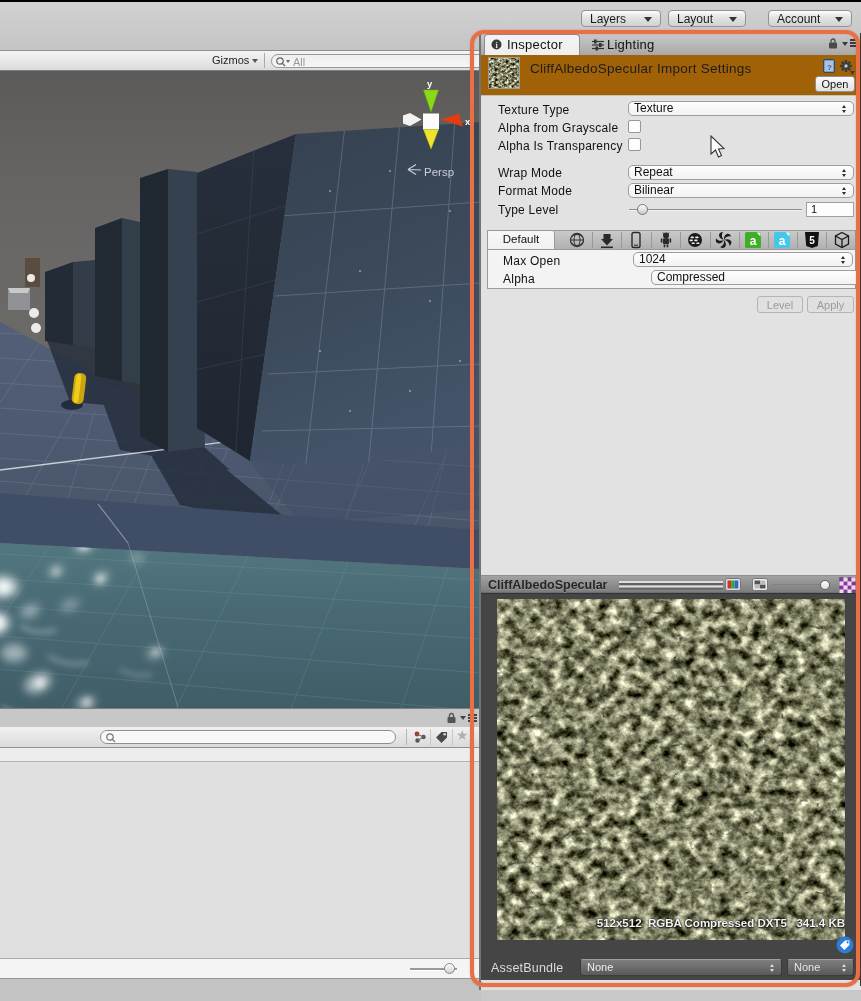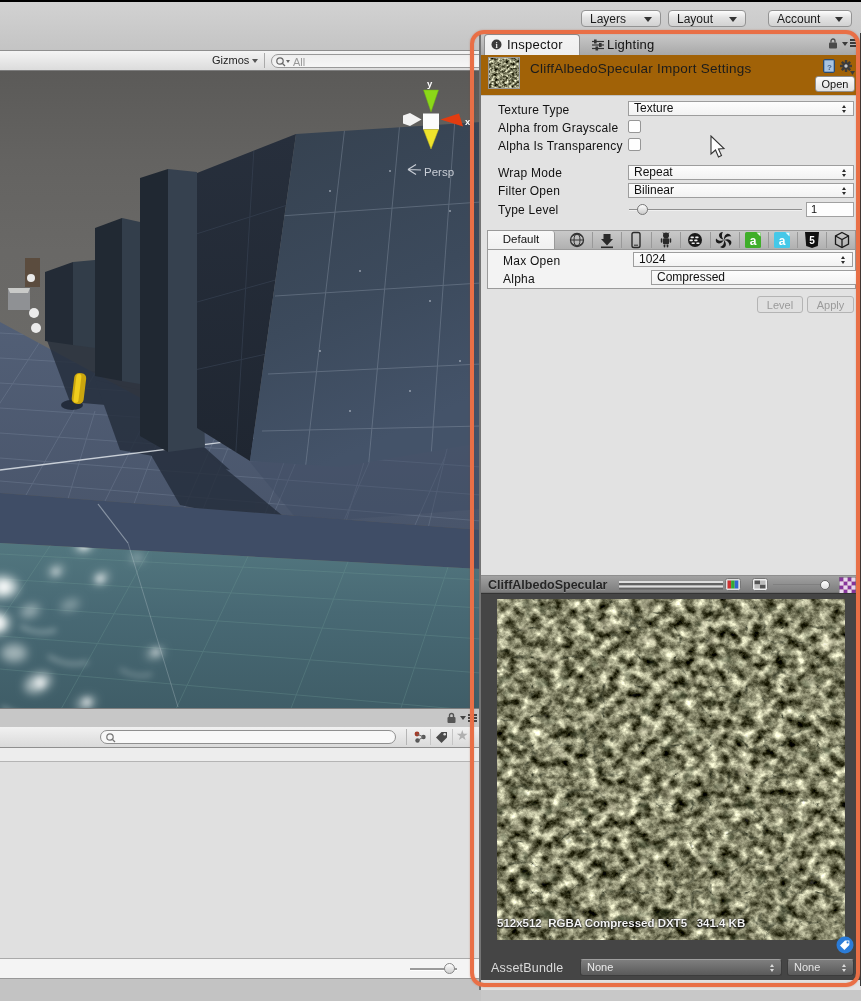--- a/index.html
+++ b/index.html
@@ -20,21 +20,21 @@
   #projbar{left:0;top:19px;width:481px;height:20px;background:linear-gradient(#f1f1f1,#dadada);border-bottom:1px solid #8f8f8f;}
   #projcrumb{left:0;top:40px;width:481px;height:13px;background:#ededed;border-bottom:1px solid #b4b4b4;}
   #projslider{left:0;top:250px;width:481px;height:19px;background:#f4f4f4;border-top:1px solid #aaa;}
   #projfoot{left:0;top:270px;width:481px;height:23px;background:#c3c3c3;border-top:1px solid #989898;}
   .pill{position:absolute;border:1px solid #8f8f8f;border-radius:8px;background:#f8f8f8;box-sizing:border-box;}
   
   #insp{left:481px;top:33px;width:380px;height:957px;background:#e2e2e2;}
   #tabbar{left:0;top:0;width:380px;height:22px;background:linear-gradient(#cacaca,#a8a8a8);border-bottom:1px solid #8a8a8a;}
   #tabactive{left:3px;top:1px;width:96px;height:21px;background:linear-gradient(#f4f4f4,#eeeeee);border:1px solid #8e8e8e;border-bottom:none;border-radius:4px 4px 0 0;box-sizing:border-box;}
   .lbl{position:absolute;font-size:12px;letter-spacing:0.25px;color:#111;white-space:nowrap;}
-  .ddl{position:absolute;height:15px;background:linear-gradient(#fdfdfd,#f2f2f2);border:1px solid #9d9d9d;border-radius:0;box-sizing:border-box;font-size:12px;color:#111;line-height:13px;padding-left:5px;}
+  .ddl{position:absolute;height:15px;background:linear-gradient(#fdfdfd,#f2f2f2);border:1px solid #9d9d9d;border-radius:5px;box-sizing:border-box;font-size:12px;color:#111;line-height:13px;padding-left:5px;}
   .updn{position:absolute;right:4px;top:2px;width:7px;height:9px;}
   .updn i{position:absolute;left:0;width:0;height:0;border-left:2.8px solid transparent;border-right:2.8px solid transparent;}
   .updn .u{top:0.5px;border-bottom:3.6px solid #2a2a2a;}
   .updn .d{bottom:0.5px;border-top:3.6px solid #2a2a2a;}
   .cb{position:absolute;width:13px;height:13px;background:#fefefe;border:1px solid #969696;border-radius:2px;box-sizing:border-box;}
   .btn{position:absolute;background:linear-gradient(#fcfcfc,#e0e0e0);border:1px solid #8f8f8f;border-radius:3px;box-sizing:border-box;font-size:11px;color:#111;text-align:center;}
   .btn.dis{background:#e0e0e0;border-color:#b4b4b4;color:#9a9a9a;}
   
   #pvhead{left:0;top:542px;width:380px;height:18px;background:linear-gradient(#a2a2a2,#7d7d7d);border-top:1px solid #8f8f8f;border-bottom:1px solid #6e6e6e;box-sizing:border-box;}
   #pvdark{left:0;top:560px;width:380px;height:387px;background:#454545;border-top:1px solid #333;box-sizing:border-box;}
@@ -369,21 +369,21 @@
         </span></div>
     <span class="lbl" style="left:17px;top:88px;">Alpha from Grayscale</span>
     <span class="cb" style="left:147px;top:87px;"></span>
     <span class="lbl" style="left:17px;top:106px;">Alpha Is Transparency</span>
     <span class="cb" style="left:147px;top:105px;"></span>
     <span class="lbl" style="left:17px;top:133px;">Wrap Mode</span>
     <div class="ddl" style="left:147px;top:132px;width:226px;">Repeat<span class="updn">
           <i class="u"></i>
           <i class="d"></i>
         </span></div>
-    <span class="lbl" style="left:17px;top:151px;">Filter Open</span>
+    <span class="lbl" style="left:17px;top:151px;">Format Mode</span>
     <div class="ddl" style="left:147px;top:150px;width:226px;">Bilinear<span class="updn">
           <i class="u"></i>
           <i class="d"></i>
         </span></div>
     <span class="lbl" style="left:17px;top:170px;">Type Level</span>
     <span style="position:absolute;left:148px;top:176px;width:173px;height:1px;background:#8f8f8f;border-bottom:1px solid #f0f0f0;"></span>
     <span style="position:absolute;left:156px;top:171px;width:11px;height:11px;border-radius:50%;background:linear-gradient(#fdfdfd,#cacaca);border:1px solid #777;box-sizing:border-box;"></span>
     <div style="position:absolute;left:325px;top:169px;width:48px;height:15px;background:#fdfdfd;border:1px solid #a0a0a0;box-sizing:border-box;font-size:11px;color:#111;line-height:13px;padding-left:4px;">1</div>
 
     <div class="abs" style="left:6px;top:197px;width:369px;height:59px;border:1px solid #9a9a9a;box-sizing:border-box;background:#f3f3f3;">
@@ -548,21 +548,21 @@
             <filter id="rockD" x="0" y="0" width="100%" height="100%" color-interpolation-filters="sRGB">
               <feTurbulence type="fractalNoise" baseFrequency="0.05 0.055" numOctaves="3" seed="23"></feTurbulence>
               <feColorMatrix type="matrix" values="0 0 0 0 0.85  0 0 0 0 0.83  0 0 0 0 0.72  0 2.2 0 0 -1.45"></feColorMatrix>
             </filter>
           </defs>
           <rect width="348" height="341" filter="url(#rockA)"></rect>
           <rect width="348" height="341" filter="url(#rockE)"></rect>
           <rect width="348" height="341" filter="url(#rockB)"></rect>
           <rect width="348" height="341" filter="url(#rockD)"></rect>
         </svg>
-        <span style="position:absolute;left:0;top:318px;width:348px;text-align:left;font-size:11.5px;font-weight:bold;color:#f4f4f4;text-shadow:0 1px 2px #000,0 0 2px #000;">512x512&nbsp; RGBA Compressed DXT5&nbsp;&nbsp; 341.4 KB</span>
+        <span style="position:absolute;left:0;top:318px;width:348px;text-align:right;font-size:11.5px;font-weight:bold;color:#f4f4f4;text-shadow:0 1px 2px #000,0 0 2px #000;">512x512&nbsp; RGBA Compressed DXT5&nbsp;&nbsp; 341.4 KB</span>
       </div>
       <svg width="18" height="18" style="position:absolute;left:355px;top:342px;">
           <circle cx="9" cy="9" r="8.5" fill="#2b7cd8"></circle>
           <path d="M4 9.6 L9 4.6 L13.4 4.6 L13.4 9 L8.4 14 Z" fill="#fff"></path>
           <circle cx="11.6" cy="6.4" r="1.1" fill="#2b7cd8"></circle>
         </svg>
       <span style="position:absolute;left:10px;top:367px;font-size:12.5px;letter-spacing:0.2px;color:#dcdcdc;">AssetBundle</span>
       <div class="abs" style="left:99px;top:365px;width:202px;height:17px;background:linear-gradient(#7e7e7e,#5a5a5a);border:1px solid #3c3c3c;border-top-color:#9e9e9e;border-radius:3px;box-sizing:border-box;font-size:11px;color:#ececec;line-height:15px;padding-left:6px;">None
         <span class="updn" style="top:3px;">
             <i class="u" style="border-bottom-color:#ddd;"></i>

